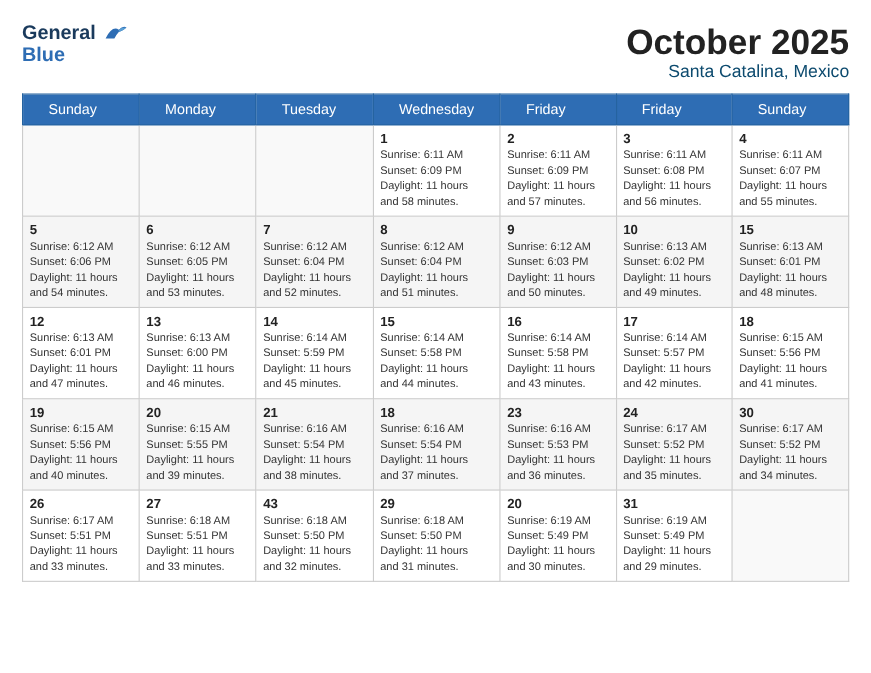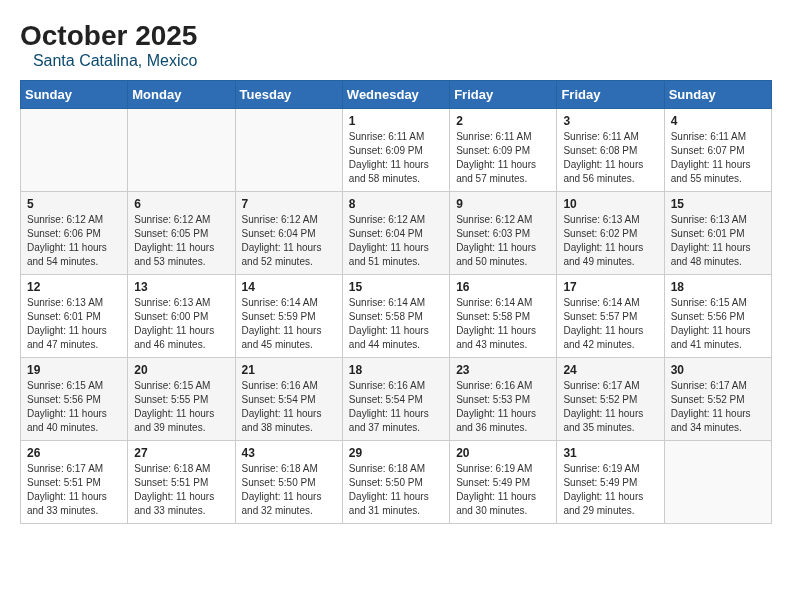--- a/index.html
+++ b/index.html
@@ -17,40 +17,40 @@
       margin-bottom: 10px;
     }
     .logo {
       display: flex;
       align-items: center;
     }
     .title-area {
       text-align: right;
     }
     .month-title {
-      font-size: 28px;
+      font-size: 32px;
       font-weight: bold;
       color: #222;
     }
     .location {
       font-size: 16px;
       color: #0c4a6e;
     }
     .calendar {
       width: 100%;
       border-collapse: collapse;
       border: 1px solid #ccc;
     }
     .calendar th {
       background-color: #2e6db4;
       color: #fff;
       font-size: 13px;
-      font-weight: bold;
+      font-weight: normal;
       text-align: left;
-      padding: 6px 4px;
+      padding: 6px 23px;
       border: 1px solid #2563a0;
     }
     .calendar td {
       width: calc(100%/7);
       vertical-align: top;
       padding: 5px 6px;
       border: 1px solid #ccc;
       font-size: 10.5px;
       color: #222;
       background: #fff;
@@ -70,20 +70,35 @@
       color: #333;
     }
     .row-shaded td {
       background: #f5f5f5;
     }
   </style>
 </head>
 <body>
 
 <div class="header">
+  <div class="logo">
+    <div>
+      <div style="display:flex;align-items:center;">
+        <div style="font-size:18px;font-weight:bold;line-height:1.1;">
+          <span style="color:#1a3a5c;">General</span>
+          <svg width="22" height="18" viewBox="0 0 22 18" style="display:inline-block;vertical-align:middle;margin-left:2px;">
+            <path d="M2,14 Q8,2 14,6 Q18,2 21,4 Q16,8 14,8 Q12,10 10,14 Z" fill="#2e6db4"></path>
+            <path d="M14,6 Q16,4 21,4 Q18,7 14,8 Z" fill="#5a9fd4"></path>
+          </svg>
+        </div>
+        <div></div>
+      </div>
+      <div style="font-size:18px;font-weight:bold;color:#2e6db4;line-height:1.1;">Blue</div>
+    </div>
+  </div>
   <div class="title-area">
     <div class="month-title">October 2025</div>
     <div class="location">Santa Catalina, Mexico</div>
   </div>
 </div>
 
 <table class="calendar">
   <thead>
     <tr>
     <th>Sunday</th>

